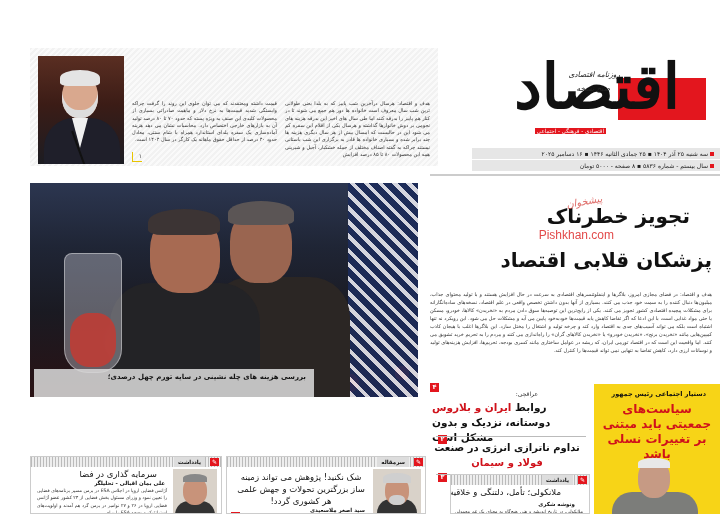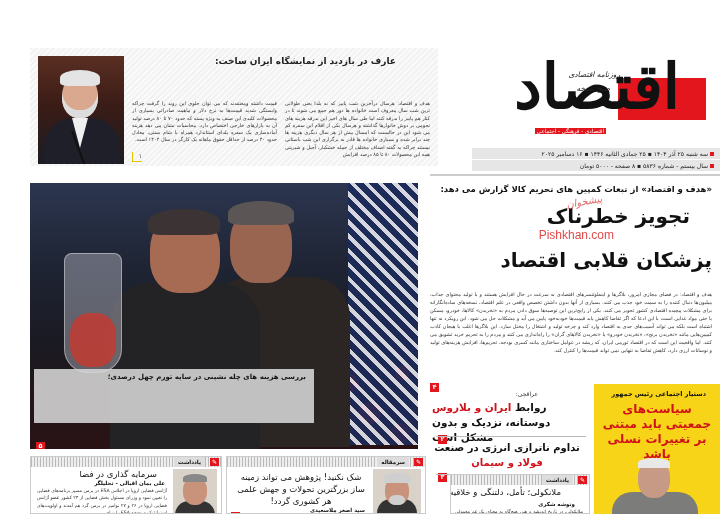--- a/index.html
+++ b/index.html
@@ -47,21 +47,21 @@
   .lead .headline1 { position: absolute; right: 30px; top: 26px; font-size: 20px; font-weight: bold; color: #111; white-space: nowrap; letter-spacing: -1px; }
   .lead .watermark-fa { position: absolute; right: 118px; top: 18px; font-size: 10px; font-style: italic; color: #d9534f; transform: rotate(-10deg); opacity: .85; }
   .lead .watermark { position: absolute; right: 106px; top: 50px; font-size: 12px; color: #e24a4a; font-family: "Liberation Sans", sans-serif; direction: ltr; }
   .lead .headline2 { position: absolute; right: 8px; top: 70px; font-size: 20px; font-weight: bold; color: #111; white-space: nowrap; letter-spacing: -1px; }
   .lead .body { position: absolute; right: 8px; top: 112px; width: 282px; font-size: 5px; line-height: 8px; color: #333; text-align: justify; }
   .lead .pg { position: absolute; left: 8px; top: 196px; }
 
   .pgnum { display: inline-block; width: 9px; height: 9px; background: #e3161e; color: #fff; font-size: 6.5px; line-height: 9px; text-align: center; font-weight: bold; }
 
   
-  .photo-story { position: absolute; left: 0; top: 135px; width: 388px; height: 266px; overflow: hidden;
+  .photo-story { position: absolute; left: 0; top: 135px; width: 388px; height: 214px; overflow: hidden;
     background:
       radial-gradient(ellipse 40px 30px at 110px 160px, rgba(255,255,255,.25), transparent),
       radial-gradient(circle 18px at 340px 230px, #c5201c 60%, transparent 62%),
       radial-gradient(circle 16px at 370px 250px, #b8161a 60%, transparent 62%),
       radial-gradient(circle 14px at 300px 250px, #c22a20 60%, transparent 62%),
       radial-gradient(circle 15px at 320px 200px, #b31a18 60%, transparent 62%),
       radial-gradient(circle 12px at 372px 190px, #d03025 60%, transparent 62%),
       linear-gradient(180deg, #2c3650 0%, #1f2535 30%, #1a1a22 60%, #2a1214 100%); }
   .photo-story .p1 { position: absolute; left: 120px; top: 30px; width: 70px; height: 80px; border-radius: 45% 45% 40% 40%; background: #a76a52; }
   .photo-story .p1hair { position: absolute; left: 118px; top: 26px; width: 72px; height: 26px; border-radius: 50% 50% 20% 20%; background: #3c3434; }
@@ -138,42 +138,40 @@
 <div class="page">
 
   <div class="top-feature">
     <div class="photo">
       <div class="suit"></div>
       <div class="shirt"></div>
       <div class="head"></div>
       <div class="hair"></div>
       <div class="mic"></div>
     </div>
-    <div class="kicker">عارف در بازدید از نمایشگاه ایران ساخت:</div>
     <div class="cols">
       <div class="col">هدف و اقتصاد: هرسال درآخرین شب پاییز که به یلدا یعنی طولانی ترین شب سال معروف است خانواده ها دور هم جمع می شوند تا در کنار هم پاییز را بدرقه کنند اما طی سال های اخیر این بدرقه هزینه های نجومی بر دوش خانوارها گذاشته و هرسال یکی از اقلام این سفره کم می شود این در حالیست که امسال بیش از هر سال دیگری هزینه ها چند برابر شده و بسیاری خانواده ها قادر به برگزاری این شب باستانی نیستند چراکه به گفته اصناف مختلف از جمله خشکبار، آجیل و شیرینی همه این محصولات ۸۰ تا ۸۵ درصد افزایش</div>
       <div class="col">قیمت داشته ومعتقدند که می توان جلوی این روند را گرفت چراکه وابستگی شدید قیمت‌ها به نرخ دلار و ماهیت صادراتی بسیاری از محصولات کلیدی این صنف به ویژه پسته که حدود ۷۰ تا ۸۰ درصد تولید آن به بازارهای خارجی اختصاص دارد. محاسبات نشان می دهد هزینه آماده‌سازی یک سفره یلدای استاندارد همراه با شام سنتی، معادل حدود ۴۰ درصد از حداقل حقوق ماهانه یک کارگر در سال ۱۴۰۴ است.</div>
     </div>
     <div class="pagemark">۱</div>
   </div>
 
   <div class="masthead">
     <div class="logo-red"></div>
     <div class="logo-word-main">اقتصاد</div>
     <div class="logo-slogan-1">روزنامه اقتصادی</div>
     <div class="logo-slogan-2">صبح نسخه</div>
     <div class="logo-sections">اقتصادی - فرهنگی - اجتماعی</div>
     <div class="dateline d1"><span class="sq"></span><span>سه شنبه ۲۵ آذر ۱۴۰۴ ▪ ۲۵ جمادی الثانیه ۱۴۴۶ ▪ ۱۶ دسامبر ۲۰۲۵</span></div>
     <div class="dateline d2"><span class="sq"></span><span>سال بیستم - شماره ۵۸۳۶ ▪ ۸ صفحه - ۵۰۰۰ تومان</span></div>
   </div>
 
   <div class="hrule"></div>
 
   <div class="lead">
-    <div class="kicker">«هدف و اقتصاد» از تبعات کمپین های تحریم کالا گزارش می دهد:</div>
     <div class="headline1">تجویز خطرناک</div>
     <div class="watermark-fa">پیشخوان</div>
     <div class="watermark">Pishkhan.com</div>
     <div class="headline2">پزشکان قلابی اقتصاد</div>
     <div class="body">هدف و اقتصاد: در فضای مجازی امروز، بلاگرها و اینفلوئنسرهای اقتصادی به سرعت در حال افزایش هستند و با تولید محتوای جذاب، میلیون‌ها دنبال کننده را به سمت خود جذب می کنند. بسیاری از آنها بدون داشتن تخصص واقعی در علم اقتصاد، نسخه‌های ساده‌انگارانه برای مشکلات پیچیده اقتصادی کشور تجویز می کنند. یکی از رایج‌ترین این توصیه‌ها سوق دادن مردم به «نخریدن» کالاها، خودرو، مسکن یا حتی مواد غذایی است، با این ادعا که اگر تقاضا کاهش یابد قیمت‌ها خودبه‌خود پایین می آید و مشکلات حل می شود. این رویکرد نه تنها اشتباه است بلکه می تواند آسیب‌های جدی به اقتصاد وارد کند و چرخه تولید و اشتغال را مختل سازد. این بلاگرها اغلب با هیجان کاذب کمپین‌هایی مانند «نخریدن برنج»، «نخریدن خودرو» یا «نخریدن کالاهای گران» را راه‌اندازی می کنند و مردم را به تحریم خرید تشویق می کنند. اما واقعیت این است که در اقتصاد تورمی ایران، که ریشه در عوامل ساختاری مانند کسری بودجه، تحریم‌ها، افزایش هزینه‌های تولید و نوسانات ارزی دارد، کاهش تقاضا به تنهایی نمی تواند قیمت‌ها را کنترل کند.</div>
     <div class="pg"><span class="pgnum">۴</span></div>
   </div>
 
   <div class="photo-story">
     <div class="woman"></div>

